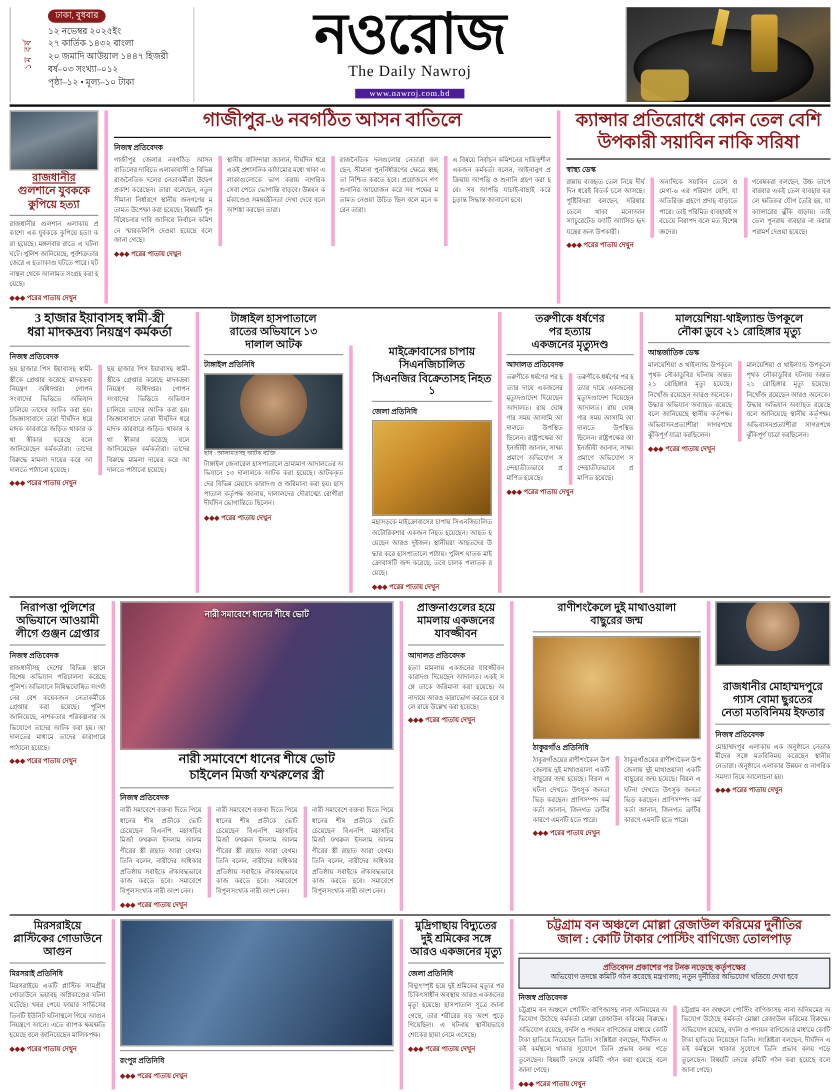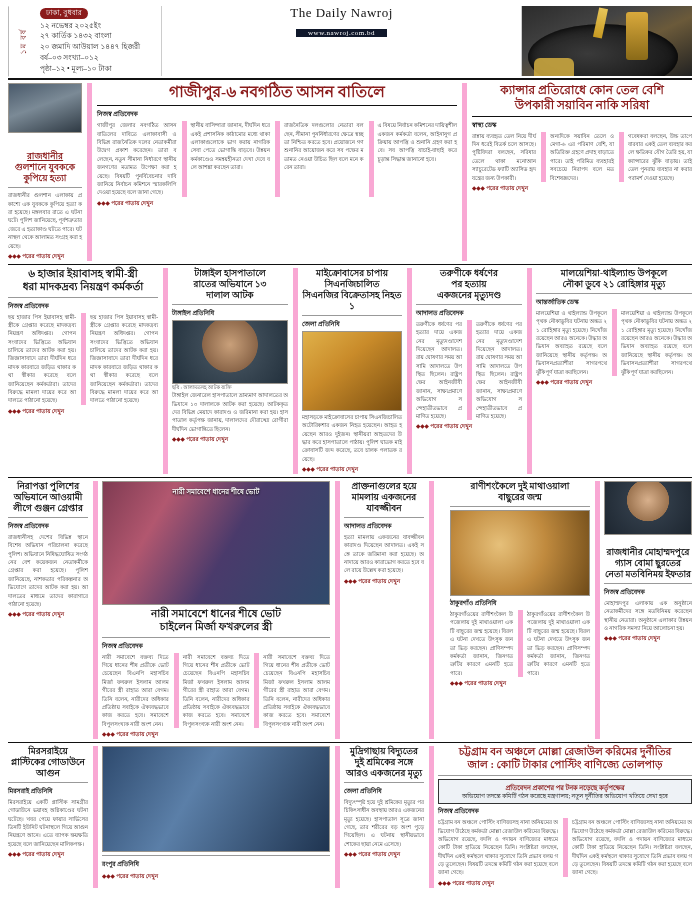--- a/index.html
+++ b/index.html
@@ -69,21 +69,21 @@
     color:#0a0a0a;
   }
   .logo-en{
     font-family:"Liberation Serif", serif;
     font-size:13px;
     letter-spacing:0.5px;
     margin-top:-1px;
     color:#111;
   }
   .mh-url{
-    background:#0f172a;color:#fff;
+    background:#4c1d95;color:#fff;
     font-size:7px;
     display:inline-block;
     padding:0 12px;
     margin-top:2px;
     letter-spacing:0.5px;
   }
   .mh-photo{
     width:170px;
     background:linear-gradient(155deg,#2b2b2b 0%,#444 35%,#6b5a3a 60%,#222 100%);
     position:relative;
@@ -109,31 +109,31 @@
   .mh-photo .seed{
     position:absolute;left:12px;top:52px;width:40px;height:26px;
     background:#caa63f;border-radius:6px;opacity:.9;
   }
 
   
   .rule{border-top:1px solid #111;margin:3px 0;}
   .rule-thin{border-top:1px solid #999;margin:3px 0;}
   .cols{display:flex;gap:5px;}
   .col{flex:1;min-width:0;}
-  .vline{border-left:5px solid #f9a8d4;font-family:Liberation Serif, serif;}
+  .vline{border-left:3px solid #f9a8d4;font-family:Liberation Serif, serif;}
 
   .hl{
     text-align:center;
     font-weight:bold;
     color:#8b1b1b;
     line-height:1.22;
   }
   .hl.black{color:#111;}
   .hl-xl{font-size:15.5px;}
-  .hl-lg{font-size:12px;}
+  .hl-lg{font-size:15px;}
   .hl-md{font-size:10.5px;}
   .hl-sm{font-size:9px;}
   .byline{
     font-size:6.2px;font-weight:bold;color:#111;margin:2px 0 1px 0;
   }
   
   .txt{
     font-size:5.4px;
     line-height:1.55;
     color:#333;
@@ -186,37 +186,38 @@
     <div class="mh-meta">
       <div class="tag">ঢাকা, বুধবার</div>
       <div>১২ নভেম্বর ২০২৫ইং</div>
       <div>২৭ কার্তিক ১৪৩২ বাংলা</div>
       <div>২০ জমাদি আউয়াল ১৪৪৭ হিজরী</div>
       <div>বর্ষ–০৩ সংখ্যা–০১২</div>
       <div>পৃষ্ঠা–১২ • মূল্য–১০ টাকা</div>
     </div>
 
     <div class="mh-center">
+      <div class="logo">নওরোজ</div>
       <div class="logo-en">The Daily Nawroj</div>
       <div class="mh-url">www.nawroj.com.bd</div>
     </div>
 
     <div class="mh-photo">
       <div class="pan"></div>
       <div class="oil"></div>
       <div class="bottle"></div>
       <div class="seed"></div>
     </div>
   </div>
 
   <div class="cols" style="margin-top:3px;">
 
     <div class="col" style="flex:0 0 74px;">
       <div class="photo ph-man" style="height:48px;"></div>
-      <div class="hl hl-sm" style="margin-top:18px;text-decoration:underline;">রাজধানীর</div>
+      <div class="hl hl-sm" style="margin-top:1px;text-decoration:underline;">রাজধানীর</div>
       <div class="hl hl-sm">গুলশানে যুবককে</div>
       <div class="hl hl-sm">কুপিয়ে হত্যা</div>
       <div class="rule-thin"></div>
       <div class="txt">রাজধানীর গুলশান এলাকায় প্রকাশ্যে এক যুবককে কুপিয়ে হত্যা করা হয়েছে। মঙ্গলবার রাতে এ ঘটনা ঘটে। পুলিশ জানিয়েছে, পূর্বশত্রুতার জেরে এ হত্যাকাণ্ড ঘটতে পারে। ঘটনাস্থল থেকে আলামত সংগ্রহ করা হয়েছে।</div>
       <div class="more">◆◆◆ পরের পাতায় দেখুন</div>
     </div>
 
     <div class="col vline" style="flex:1 1 auto;padding-left:5px;">
       <div class="hl hl-xl">গাজীপুর-৬ নবগঠিত আসন বাতিলে</div>
       <div class="rule"></div>
@@ -242,21 +243,21 @@
       </div>
       <div class="more">◆◆◆ পরের পাতায় দেখুন</div>
     </div>
   </div>
 
   <div class="rule"></div>
 
   <div class="cols">
 
     <div class="col" style="flex:0 0 150px;">
-      <div class="hl hl-md black">৬ হাজার ইয়াবাসহ স্বামী-স্ত্রী</div>
+      <div class="hl hl-md black">3 হাজার ইয়াবাসহ স্বামী-স্ত্রী</div>
       <div class="hl hl-md black">ধরা মাদকদ্রব্য নিয়ন্ত্রণ কর্মকর্তা</div>
       <div class="rule-thin"></div>
       <div class="byline">নিজস্ব প্রতিবেদক</div>
       <div class="cols">
         <div class="col txt">ছয় হাজার পিস ইয়াবাসহ স্বামী-স্ত্রীকে গ্রেপ্তার করেছে মাদকদ্রব্য নিয়ন্ত্রণ অধিদপ্তর। গোপন সংবাদের ভিত্তিতে অভিযান চালিয়ে তাদের আটক করা হয়। জিজ্ঞাসাবাদে তারা দীর্ঘদিন ধরে মাদক কারবারে জড়িত থাকার কথা স্বীকার করেছে বলে জানিয়েছেন কর্মকর্তারা। তাদের বিরুদ্ধে মামলা দায়ের করে আদালতে পাঠানো হয়েছে।</div>
         <div class="col txt vline" style="padding-left:4px;">ছয় হাজার পিস ইয়াবাসহ স্বামী-স্ত্রীকে গ্রেপ্তার করেছে মাদকদ্রব্য নিয়ন্ত্রণ অধিদপ্তর। গোপন সংবাদের ভিত্তিতে অভিযান চালিয়ে তাদের আটক করা হয়। জিজ্ঞাসাবাদে তারা দীর্ঘদিন ধরে মাদক কারবারে জড়িত থাকার কথা স্বীকার করেছে বলে জানিয়েছেন কর্মকর্তারা। তাদের বিরুদ্ধে মামলা দায়ের করে আদালতে পাঠানো হয়েছে।</div>
       </div>
       <div class="more">◆◆◆ পরের পাতায় দেখুন</div>
     </div>
 
@@ -265,21 +266,21 @@
       <div class="hl hl-sm black">রাতের অভিযানে ১৩</div>
       <div class="hl hl-sm black">দালাল আটক</div>
       <div class="rule-thin"></div>
       <div class="byline">টাঙ্গাইল প্রতিনিধি</div>
       <div class="photo ph-face" style="height:62px;"></div>
       <div class="cap">ছবি : আলামতসহ আটক ব্যক্তি</div>
       <div class="txt">টাঙ্গাইল জেনারেল হাসপাতালে ভ্রাম্যমাণ আদালতের অভিযানে ১৩ দালালকে আটক করা হয়েছে। আটককৃতদের বিভিন্ন মেয়াদে কারাদণ্ড ও জরিমানা করা হয়। হাসপাতাল কর্তৃপক্ষ জানায়, দালালদের দৌরাত্ম্যে রোগীরা দীর্ঘদিন ভোগান্তিতে ছিলেন।</div>
       <div class="more">◆◆◆ পরের পাতায় দেখুন</div>
     </div>
 
-    <div class="col vline" style="flex:0 0 100px;padding-left:4px;">
+    <div class="col vline" style="flex:0 0 100px;padding-left:16px;margin-top:28px;">
       <div class="hl hl-sm black">মাইক্রোবাসের চাপায় সিএনজিচালিত</div>
       <div class="hl hl-sm black">সিএনজির বিক্রেতাসহ নিহত ১</div>
       <div class="rule-thin"></div>
       <div class="byline">জেলা প্রতিনিধি</div>
       <div class="photo ph-sweet" style="height:78px;"></div>
       <div class="txt" style="margin-top:2px;">মহাসড়কে মাইক্রোবাসের চাপায় সিএনজিচালিত অটোরিকশার একজন নিহত হয়েছেন। আহত হয়েছেন আরও দুইজন। স্থানীয়রা আহতদের উদ্ধার করে হাসপাতালে পাঠায়। পুলিশ ঘাতক মাইক্রোবাসটি জব্দ করেছে, তবে চালক পলাতক রয়েছে।</div>
       <div class="more">◆◆◆ পরের পাতায় দেখুন</div>
     </div>
 
     <div class="col vline" style="flex:0 0 106px;padding-left:4px;">

